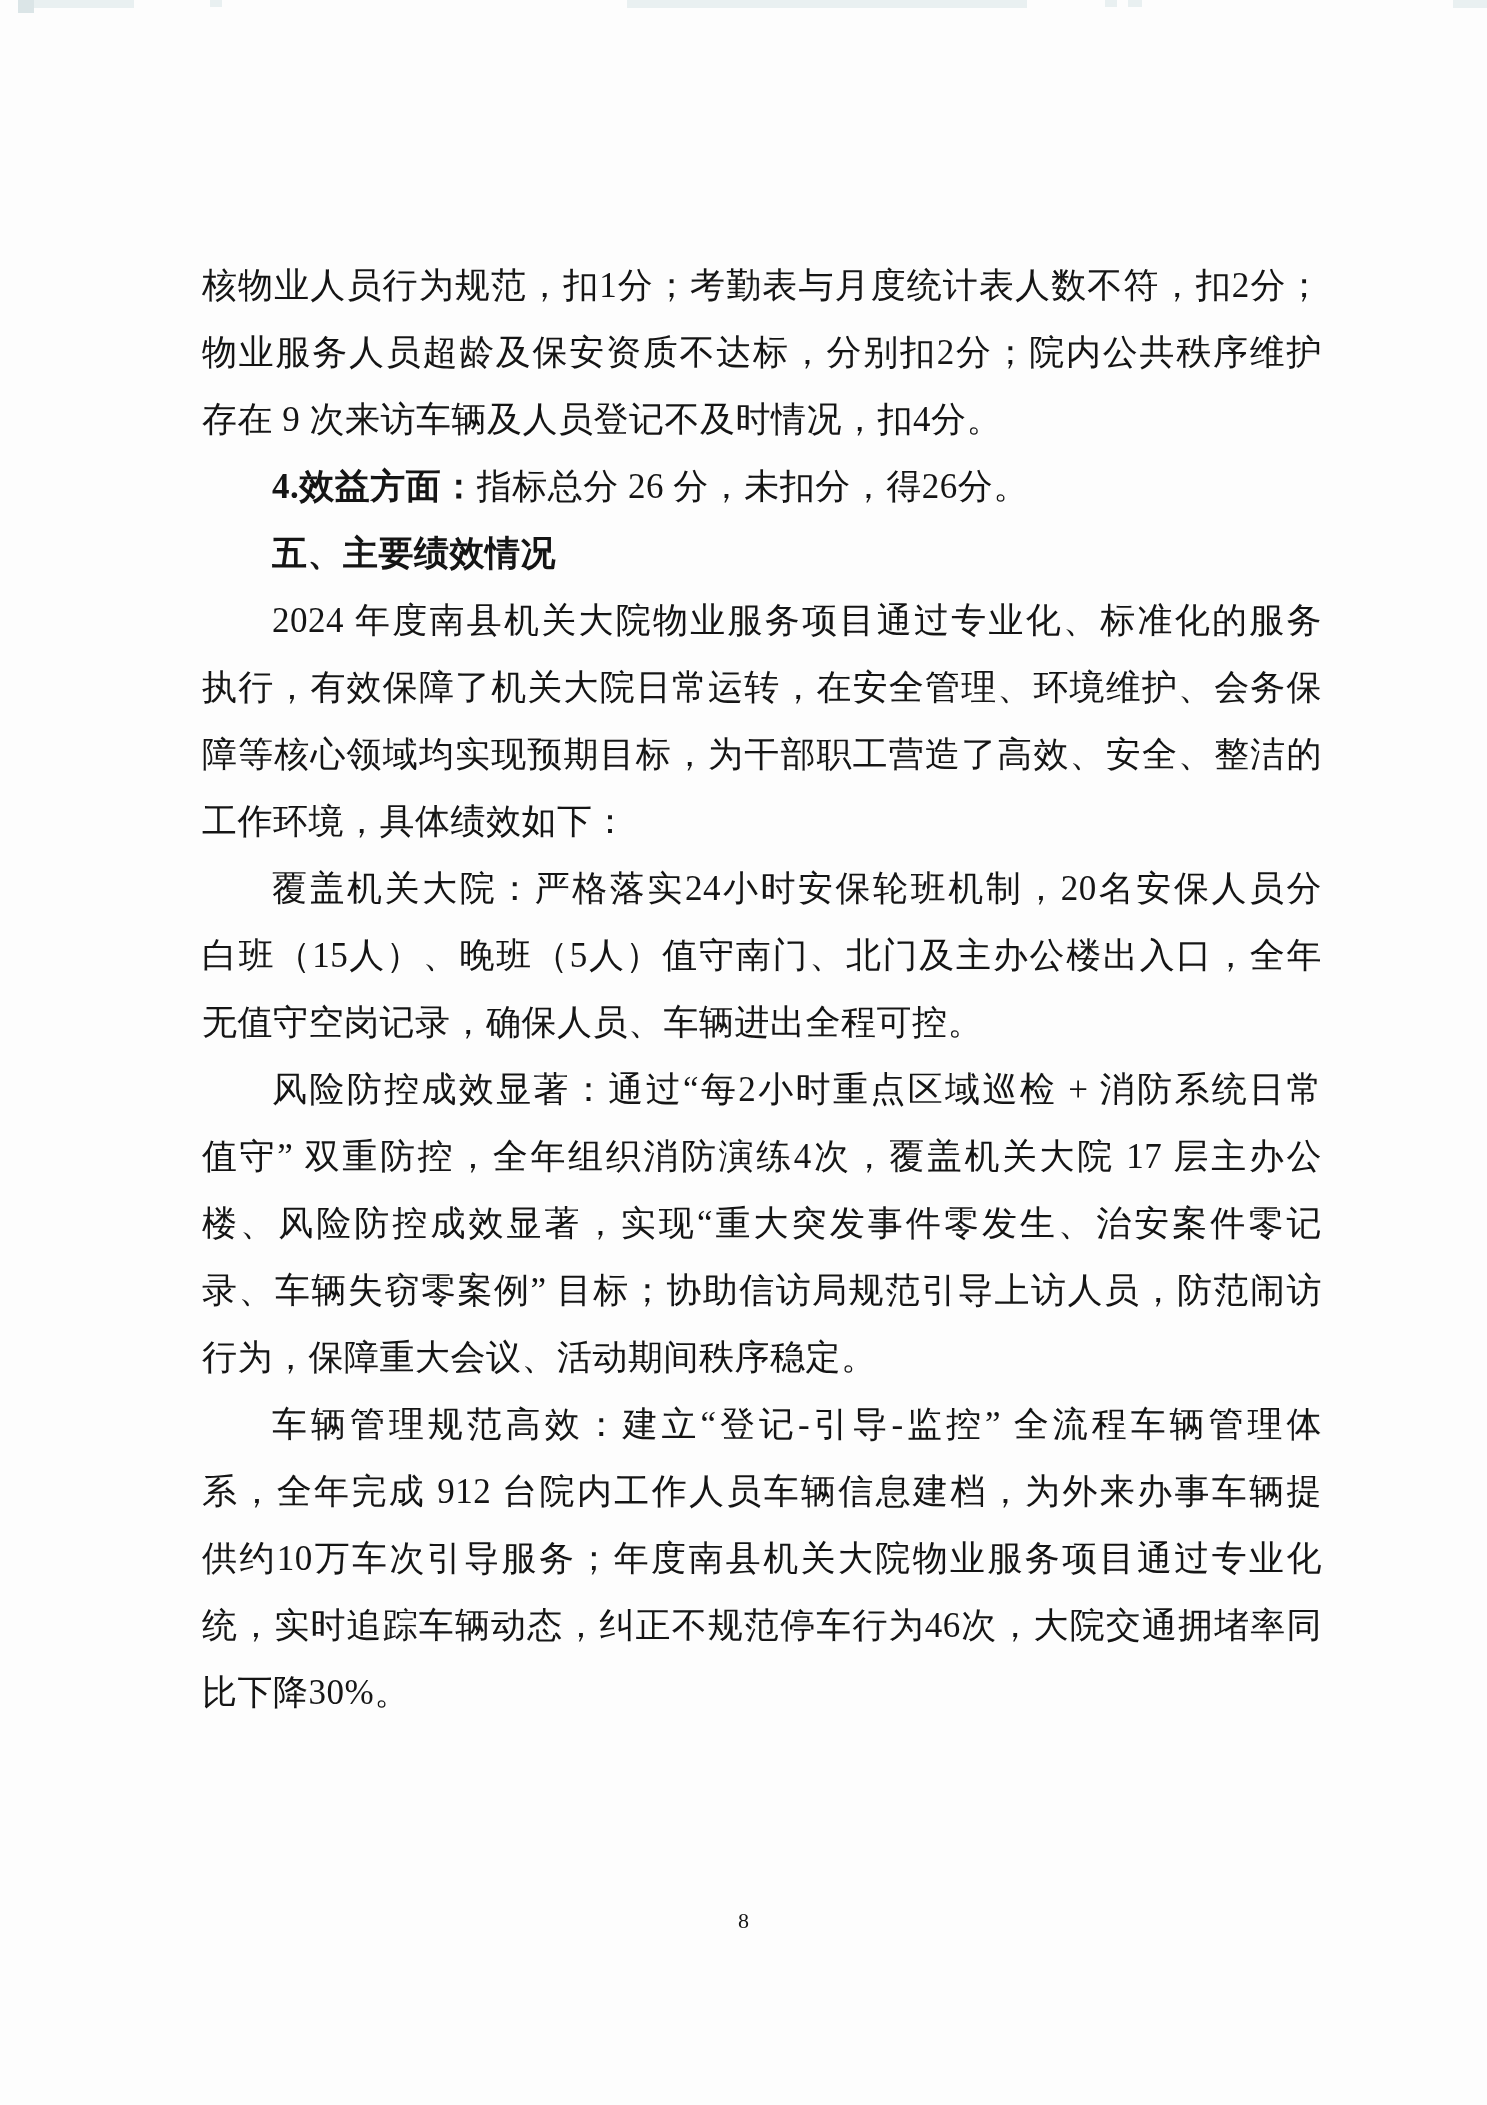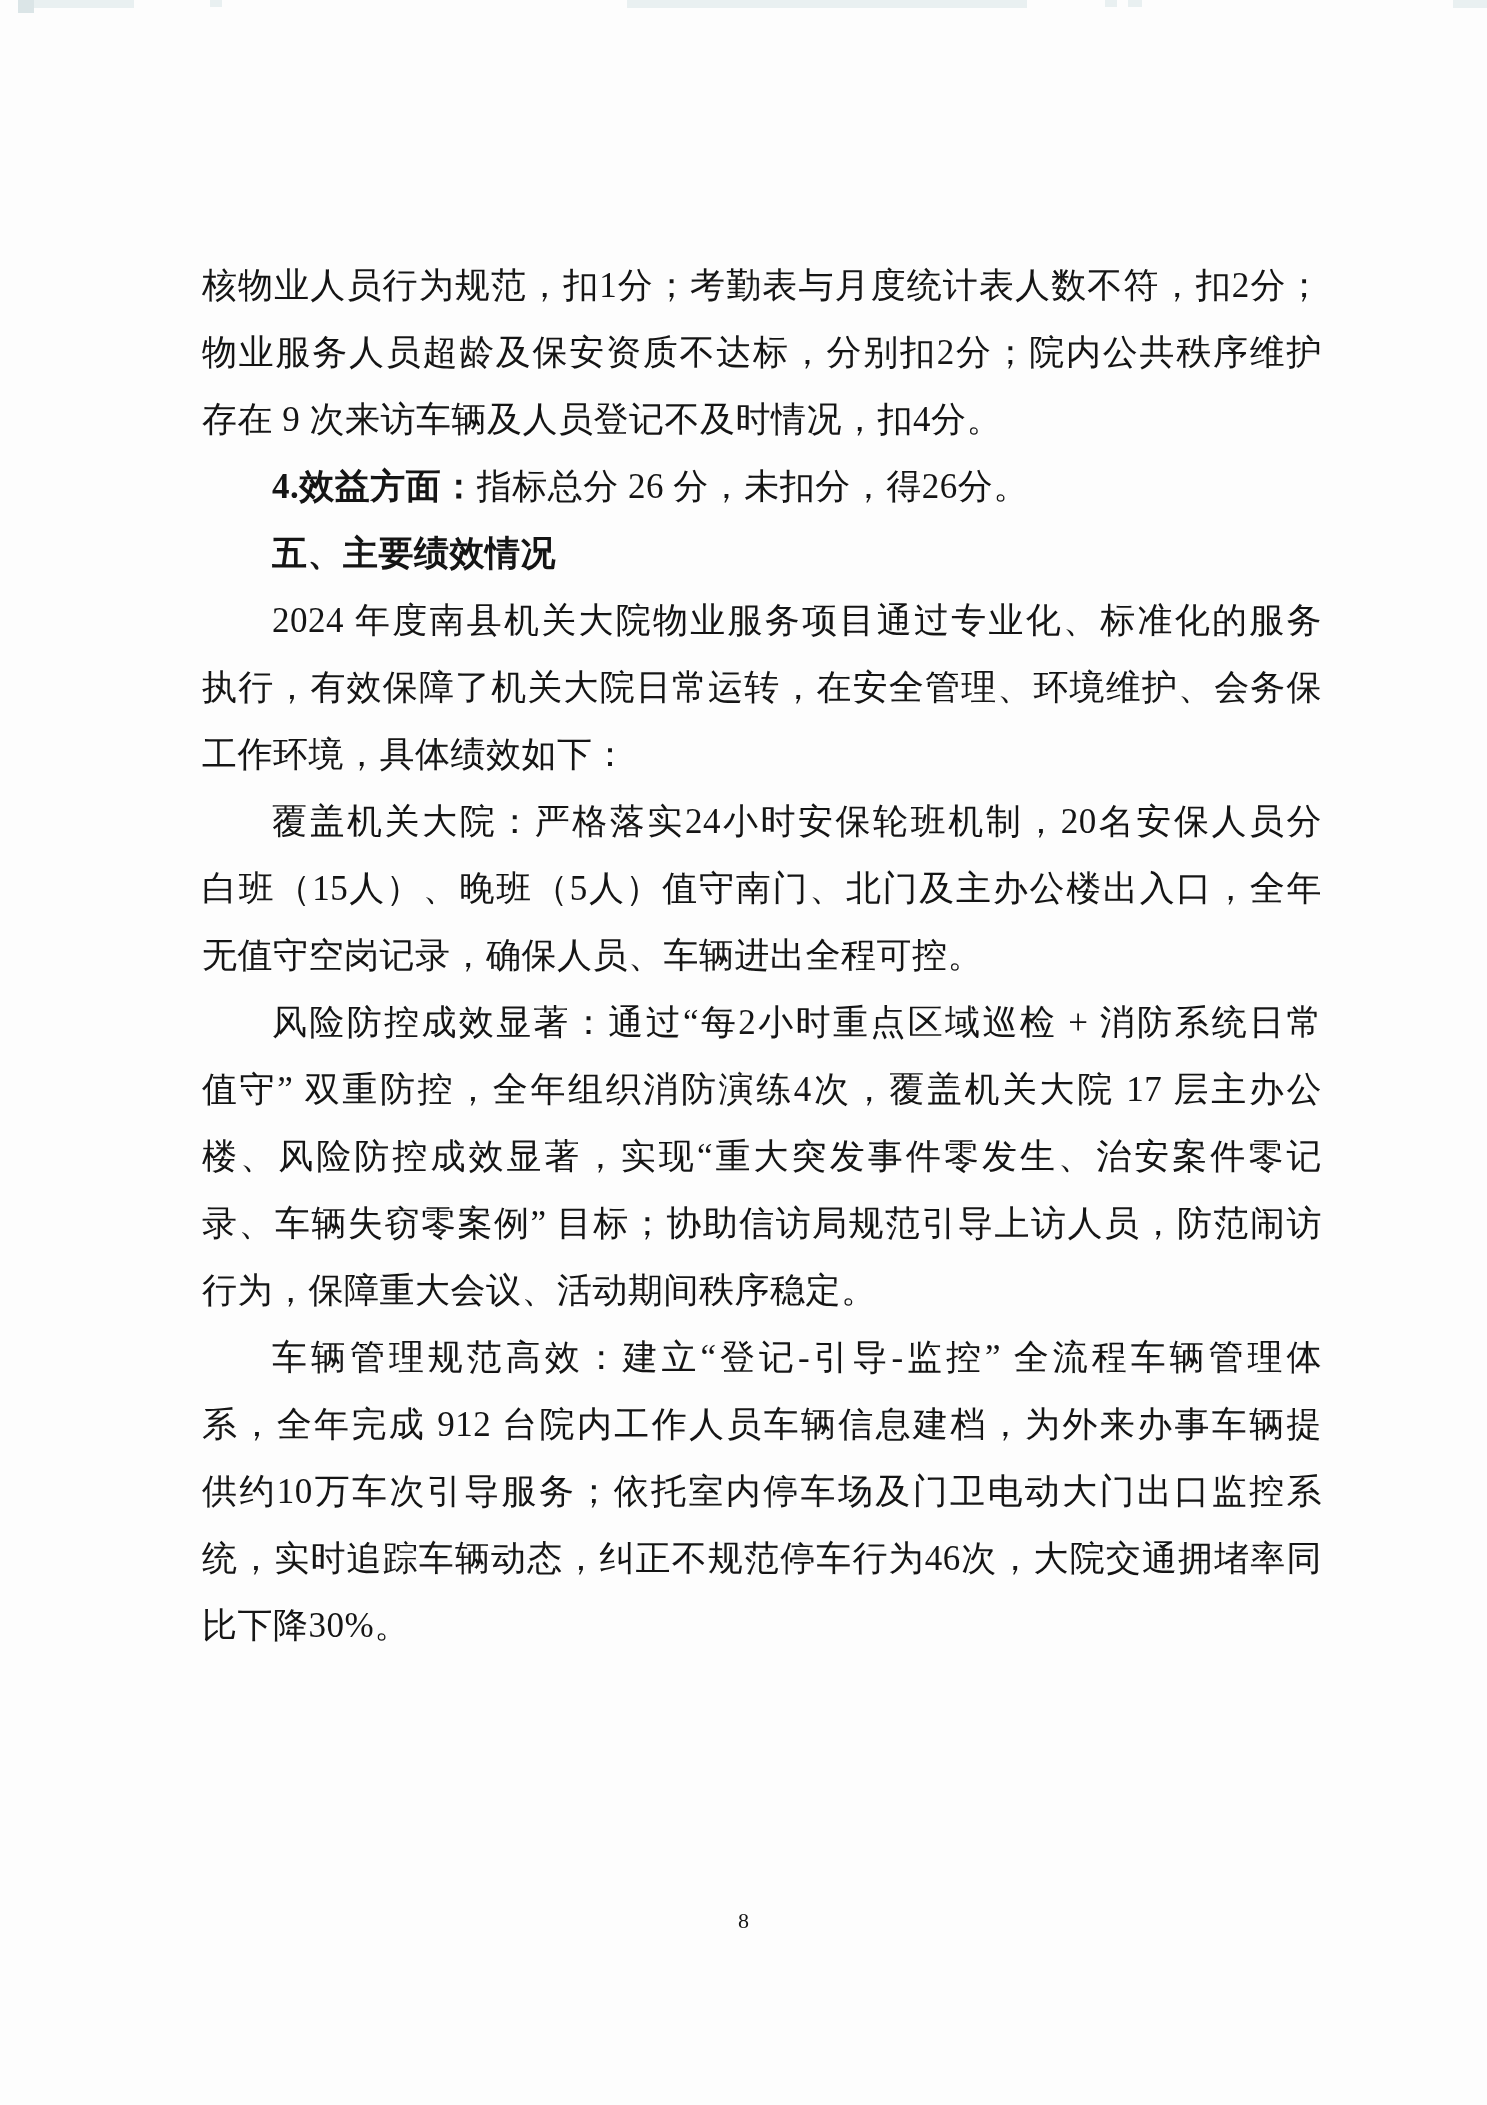--- a/index.html
+++ b/index.html
@@ -75,31 +75,32 @@
   <div class="artifact" style="left:1453px;width:34px;height:8px;"></div>
 
   <div class="text-column">
     <div class="ln j"><span class="lead"></span><span>核物业人员行为规范，扣1分；考勤表与月度统计表人数不符，扣2分；</span></div>
     <div class="ln j"><span class="lead"></span><span>物业服务人员超龄及保安资质不达标，分别扣2分；院内公共秩序维护</span></div>
     <div class="ln"><span class="lead"></span><span>存在 9 次来访车辆及人员登记不及时情况，扣4分。</span></div>
     <div class="ln ind"><span class="lead">4.效益方面：</span><span>指标总分 26 分，未扣分，得26分。</span></div>
     <div class="ln ind heading"><span class="lead">五、主要绩效情况</span><span></span></div>
     <div class="ln ind j"><span class="lead"></span><span>2024 年度南县机关大院物业服务项目通过专业化、标准化的服务</span></div>
     <div class="ln j"><span class="lead"></span><span>执行，有效保障了机关大院日常运转，在安全管理、环境维护、会务保</span></div>
+    <div class="ln j"><span class="lead"></span><span>障等核心领域均实现预期目标，为干部职工营造了高效、安全、整洁的</span></div>
     <div class="ln"><span class="lead"></span><span>工作环境，具体绩效如下：</span></div>
     <div class="ln ind j"><span class="lead"></span><span>覆盖机关大院：严格落实24小时安保轮班机制，20名安保人员分</span></div>
     <div class="ln j"><span class="lead"></span><span>白班（15人）、晚班（5人）值守南门、北门及主办公楼出入口，全年</span></div>
     <div class="ln"><span class="lead"></span><span>无值守空岗记录，确保人员、车辆进出全程可控。</span></div>
     <div class="ln ind j"><span class="lead"></span><span>风险防控成效显著：通过“每2小时重点区域巡检 + 消防系统日常</span></div>
     <div class="ln j"><span class="lead"></span><span>值守” 双重防控，全年组织消防演练4次，覆盖机关大院 17 层主办公</span></div>
     <div class="ln j"><span class="lead"></span><span>楼、风险防控成效显著，实现“重大突发事件零发生、治安案件零记</span></div>
     <div class="ln j"><span class="lead"></span><span>录、车辆失窃零案例” 目标；协助信访局规范引导上访人员，防范闹访</span></div>
     <div class="ln"><span class="lead"></span><span>行为，保障重大会议、活动期间秩序稳定。</span></div>
     <div class="ln ind j"><span class="lead"></span><span>车辆管理规范高效：建立“登记-引导-监控” 全流程车辆管理体</span></div>
     <div class="ln j"><span class="lead"></span><span>系，全年完成 912 台院内工作人员车辆信息建档，为外来办事车辆提</span></div>
-    <div class="ln j"><span class="lead"></span><span>供约10万车次引导服务；依托室内停车场及门卫电动大门出口监控系</span></div>
+    <div class="ln j"><span class="lead"></span><span>供约10万车次引导服务；年度南县机关大院物业服务项目通过专业化</span></div>
     <div class="ln j"><span class="lead"></span><span>统，实时追踪车辆动态，纠正不规范停车行为46次，大院交通拥堵率同</span></div>
     <div class="ln"><span class="lead"></span><span>比下降30%。</span></div>
   </div>
 
   <div class="footer-pagenum">8</div>
 
 </div>
 
 </body></html>

